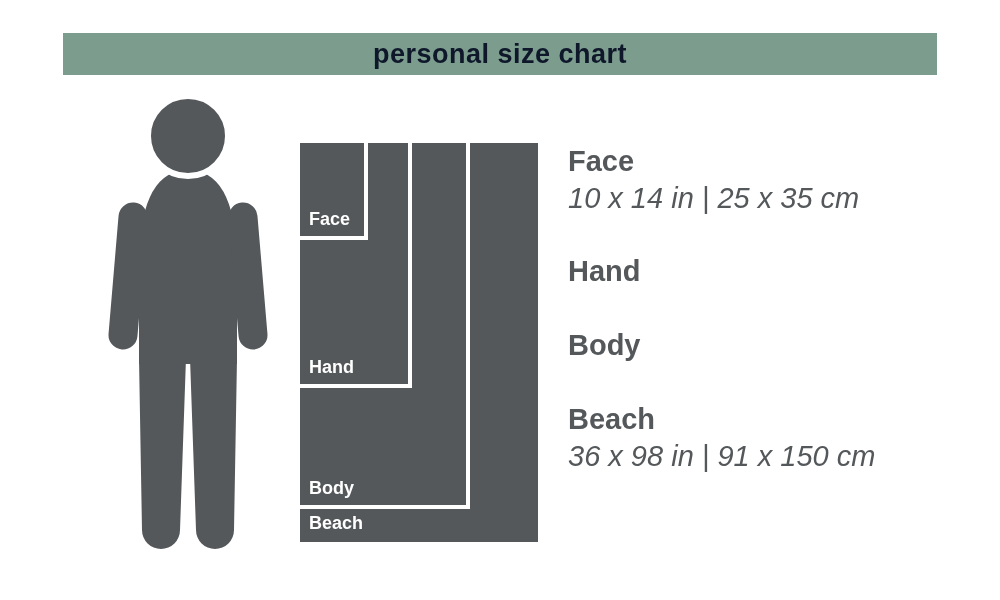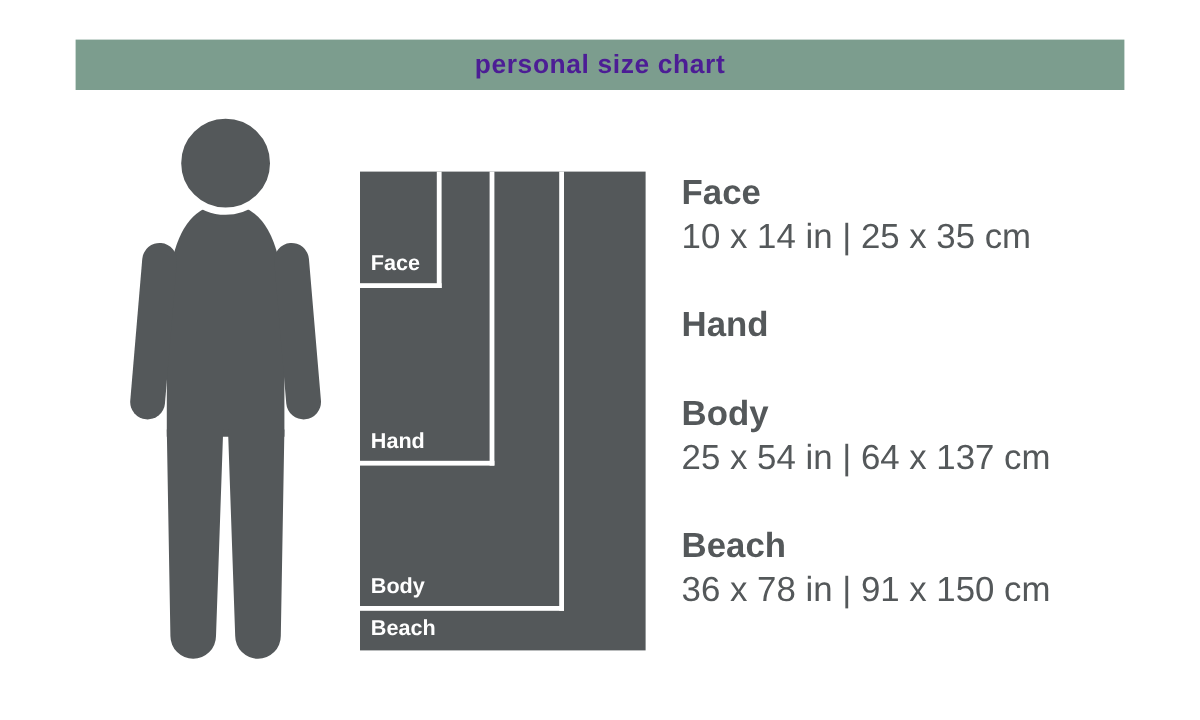--- a/index.html
+++ b/index.html
@@ -23,23 +23,23 @@
     top: 33px;
     width: 874px;
     height: 42px;
     background: #7c9d8e;
     display: flex;
     align-items: center;
     justify-content: center;
   }
   .titlebar h1 {
     margin: 0;
-    font-size: 22px;
+    font-size: 27px;
     font-weight: bold;
-    color: #4c1d95;
+    color: #0f172a;
     letter-spacing: 0.5px;
   }
 
   
   .person {
     position: absolute;
     left: 103px;
     top: 92px;
     width: 170px;
     height: 465px;
@@ -88,20 +88,21 @@
   .entry-name {
     font-size: 29px;
     font-weight: bold;
     line-height: 37px;
   }
   .entry-dims {
     font-size: 29px;
     font-weight: normal;
     line-height: 36px;
     white-space: nowrap;
+    font-style: italic;
   }
 </style>
 </head>
 <body>
 
 <div class="stage">
 
   <header class="titlebar">
     <h1>personal size chart</h1>
   </header>
@@ -135,21 +136,20 @@
   <div class="legend">
     <div class="entry">
       <div class="entry-name">Face</div>
       <div class="entry-dims">10 x 14 in | 25 x 35 cm</div>
     </div>
     <div class="entry">
       <div class="entry-name">Hand</div>
     </div>
     <div class="entry">
       <div class="entry-name">Body</div>
-      <div class="entry-dims">25 x 54 in | 64 x 137 cm</div>
     </div>
     <div class="entry">
       <div class="entry-name">Beach</div>
-      <div class="entry-dims">36 x 78 in | 91 x 150 cm</div>
+      <div class="entry-dims">36 x 98 in | 91 x 150 cm</div>
     </div>
   </div>
 
 </div>
 
 </body></html>

